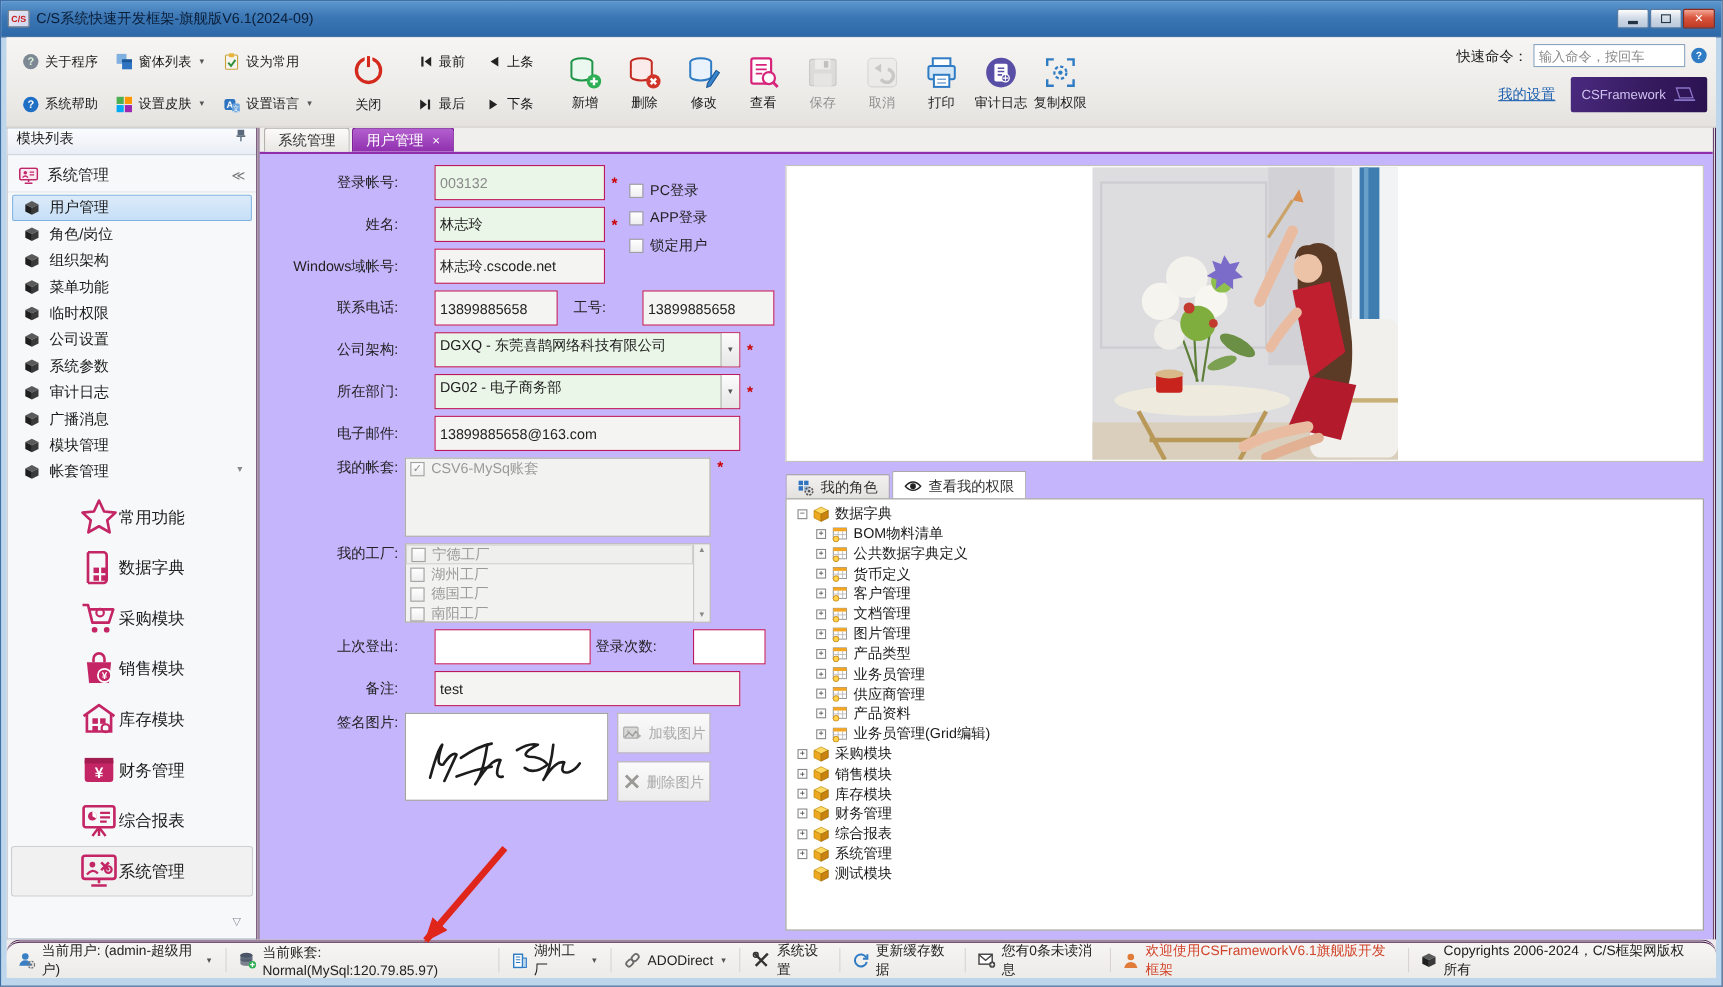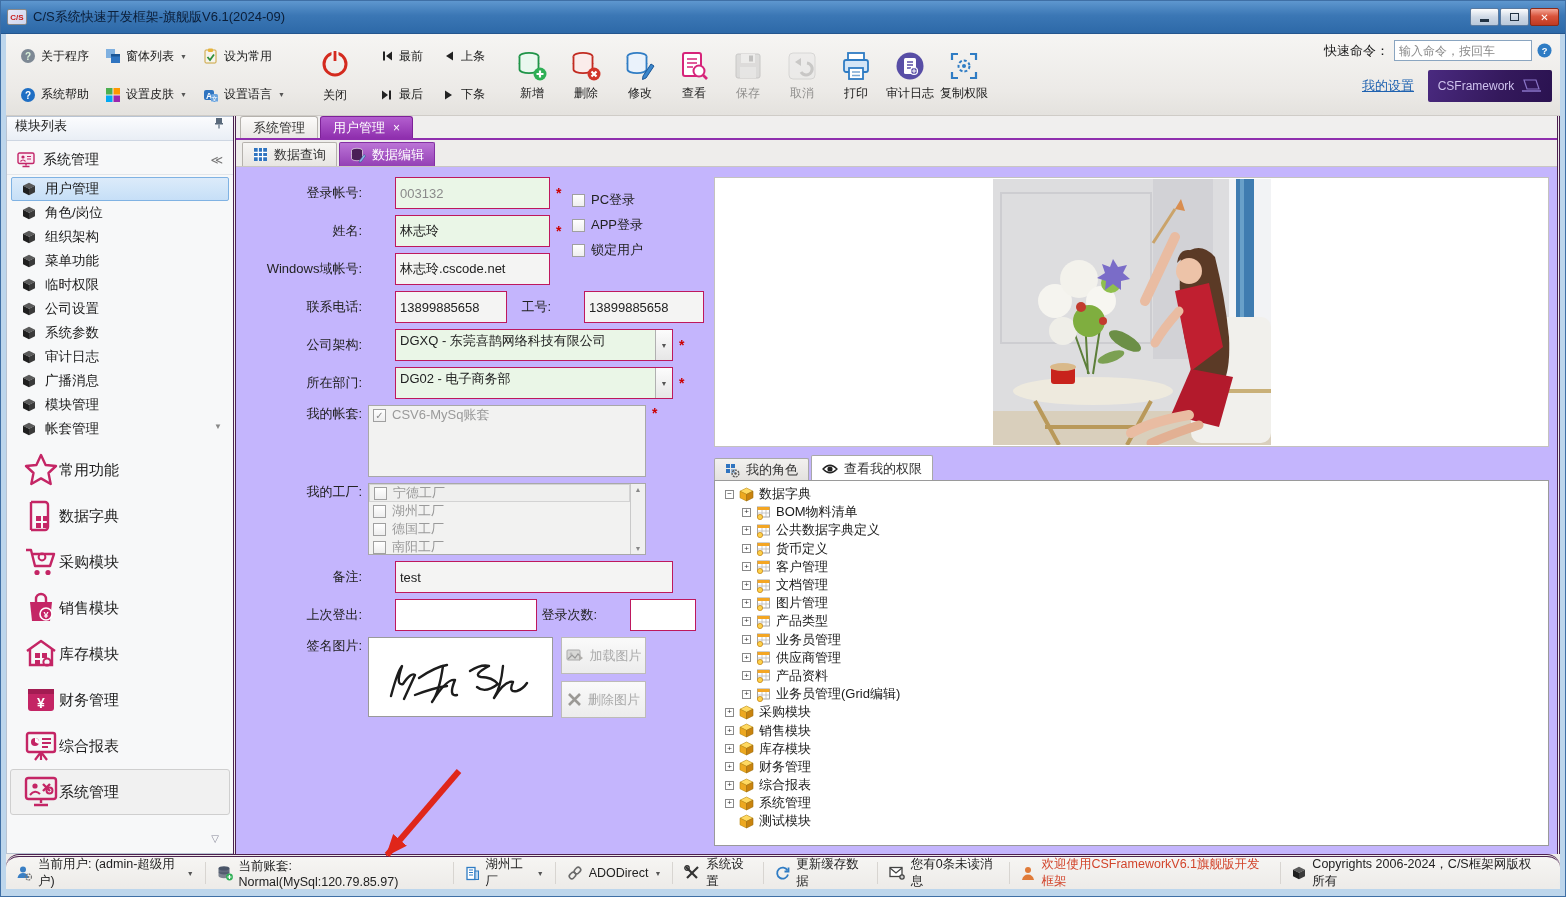--- a/index.html
+++ b/index.html
@@ -43,21 +43,21 @@
   .sidebar{flex:0 0 227px;background:#f7f8f9;border:1px solid #b9c4d2;border-right:none;display:flex;flex-direction:column;min-height:0;}
   .sb-header{height:24px;background:linear-gradient(#fbfcfe,#e9eef5);border-bottom:1px solid #cdd6e2;display:flex;align-items:flex-start;padding:0 8px;font-size:13px;color:#222;}
   .sb-header .pin{margin-left:auto;}
   .sb-group{height:30px;display:flex;align-items:center;gap:8px;padding:0 10px;font-size:14px;color:#222;border-bottom:1px solid #e3e6ea;margin-top:4px;}
   .sb-group .coll{margin-left:auto;color:#777;font-size:12px;}
   .sb-items{padding:2px 4px 0 4px;}
   .sb-item{height:24px;display:flex;align-items:center;gap:9px;padding:0 10px;font-size:13.5px;color:#1a1a1a;border:1px solid transparent;border-radius:2px;position:relative;}
   .sb-item.selected{background:linear-gradient(#dcebfa,#c6dff7);border-color:#7fb2e3;}
   .sb-item .more{position:absolute;right:6px;top:4px;color:#888;font-size:8px;}
   .sb-modules{margin-top:6px;padding:0 3px;flex:1 1 auto;}
-  .sb-module{height:46px;display:flex;align-items:center;padding:0 12px;font-size:15px;color:#222;border:1px solid transparent;border-radius:3px;}
+  .sb-module{height:46px;display:flex;align-items:center;padding:0 12px;font-size:15px;color:#222;border:1px solid transparent;border-radius:3px;justify-content:center;}
   .sb-module.selected{background:#f1f1f1;border-color:#cfcfcf;}
   .sb-bottom{height:20px;display:flex;justify-content:flex-end;padding-right:14px;color:#889;font-size:10px;}
   
   .content{flex:1 1 auto;display:flex;flex-direction:column;min-width:0;border-left:3px double #4c2150;border-right:3px double #4c2150;background:#f0efee;}
   .doc-tabs{height:24px;display:flex;align-items:flex-end;gap:2px;padding:2px 4px 0 4px;border-bottom:2px solid #8f2fae;background:#f0efee;}
   .doc-tab{height:22px;display:flex;align-items:center;gap:8px;padding:0 12px;font-size:13px;border:1px solid #b5b2ad;border-bottom:none;border-radius:3px 3px 0 0;background:linear-gradient(#fcfbfa,#e9e7e4);color:#333;}
   .doc-tab.active{background:linear-gradient(#b35fcf,#8f2fae);border-color:#7d2298;color:#fff;}
   .doc-tab .x{font-size:12px;color:#fff;}
   .sub-tabs{height:27px;display:flex;align-items:flex-end;gap:2px;padding:3px 6px 0 6px;background:#eeedeb;border-bottom:1px solid #c9c6c2;}
   .sub-tab{height:24px;display:flex;align-items:center;gap:6px;padding:0 10px;font-size:13px;border:1px solid #b5b2ad;border-bottom:none;border-radius:2px 2px 0 0;background:linear-gradient(#f7f6f4,#e7e5e2);color:#333;}
@@ -616,44 +616,20 @@
       <div class="content">
         <div class="doc-tabs">
           <div class="doc-tab">
               <span>系统管理</span>
             </div>
           <div class="doc-tab active">
             <span>用户管理</span>
             <span class="x">×</span>
           </div>
         </div>
-        <div class="sub-tabs">
-          <div class="sub-tab">
-            <span class="ico">
-                <svg width="15" height="15" viewBox="0 0 15 15">
-                  <rect x="1" y="1" width="13" height="13" fill="#2f74c0"></rect>
-                  <path d="M1 5.3h13 M1 9.6h13 M5.3 1v13 M9.6 1v13" stroke="#fff" stroke-width="1.2"></path>
-                </svg>
-              </span>
-            <span>数据查询</span>
-          </div>
-          <div class="sub-tab active">
-            <span class="ico">
-                <svg width="16" height="16" viewBox="0 0 16 16">
-                  <g fill="#4a1f57" stroke="#fff" stroke-width="0.6">
-                    <ellipse cx="7" cy="3.5" rx="5.5" ry="2.2"></ellipse>
-                    <path d="M1.5 3.5v4c0 1.2 2.5 2.2 5.5 2.2s5.5-1 5.5-2.2v-4"></path>
-                    <path d="M1.5 7.5v4c0 1.2 2.5 2.2 5.5 2.2s5.5-1 5.5-2.2v-4"></path>
-                  </g>
-                  <path d="M9.5 13.5 L14 7.5 L15.7 8.8 L11.3 14.8 L9 15.4 Z" fill="#8ab4e8" stroke="#2a4f7c" stroke-width="0.5"></path>
-                </svg>
-              </span>
-            <span>数据编辑</span>
-          </div>
-        </div>
 
         <div class="panel">
 
           <div class="form-left">
             <div class="frow">
               <span class="flabel">登录帐号:</span>
               <input class="fctl green w155 readonly-text" readonly="" value="003132" style="">
               <span class="req">*</span>
             </div>
             <div class="frow">
@@ -680,20 +656,24 @@
               <span class="req">*</span>
             </div>
             <div class="frow">
               <span class="flabel">所在部门:</span>
               <div class="fctl green w278 combo">
                 <span class="val">DG02 - 电子商务部</span>
                 <span class="btn">▼</span>
               </div>
               <span class="req">*</span>
             </div>
+            <div class="frow">
+              <span class="flabel">电子邮件:</span>
+              <input class="fctl gray w278" value="13899885658@163.com" style="">
+            </div>
             <div class="frow" style="align-items:flex-start;">
               <span class="flabel">我的帐套:</span>
               <div class="listbox w278" style="height:72px;">
                 <div class="lb-row">
                   <span class="cb checked"></span>
                   <span>CSV6-MySq账套</span>
                 </div>
               </div>
               <span class="req">*</span>
             </div>
@@ -716,28 +696,28 @@
                   <span class="cb"></span>
                   <span>南阳工厂</span>
                 </div>
                 <div class="vscroll">
                     <span>▲</span>
                     <span>▼</span>
                   </div>
               </div>
             </div>
             <div class="frow">
-              <span class="flabel">备注:</span>
-              <input class="fctl gray w278" value="test" style="">
-            </div>
-            <div class="frow">
               <span class="flabel">上次登出:</span>
               <input class="fctl w142" value="" style="">
               <span class="flabel" style="width:66px;flex:0 0 66px">登录次数:</span>
               <input class="fctl w66" value="" style="">
+            </div>
+            <div class="frow">
+              <span class="flabel">备注:</span>
+              <input class="fctl gray w278" value="test" style="">
             </div>
             <div class="frow" style="align-items:flex-start;">
               <span class="flabel">签名图片:</span>
               <div class="sigbox">
                 <svg width="183" height="78" viewBox="0 0 183 78">
                   <g stroke="#1c1c1c" stroke-width="2.4" fill="none" stroke-linecap="round" stroke-linejoin="round">
                     <path d="M22 58 q7-26 11-30 q-7 20 1 18 q8-12 12-9 l-11 24"></path>
                     <path d="M50 40 q16-11 28-13"></path>
                     <path d="M46 57 q18-7 32-9"></path>
                     <path d="M74 28 q-4 27-11 36 q15-24 23-22 q-7 17 2 15"></path>

